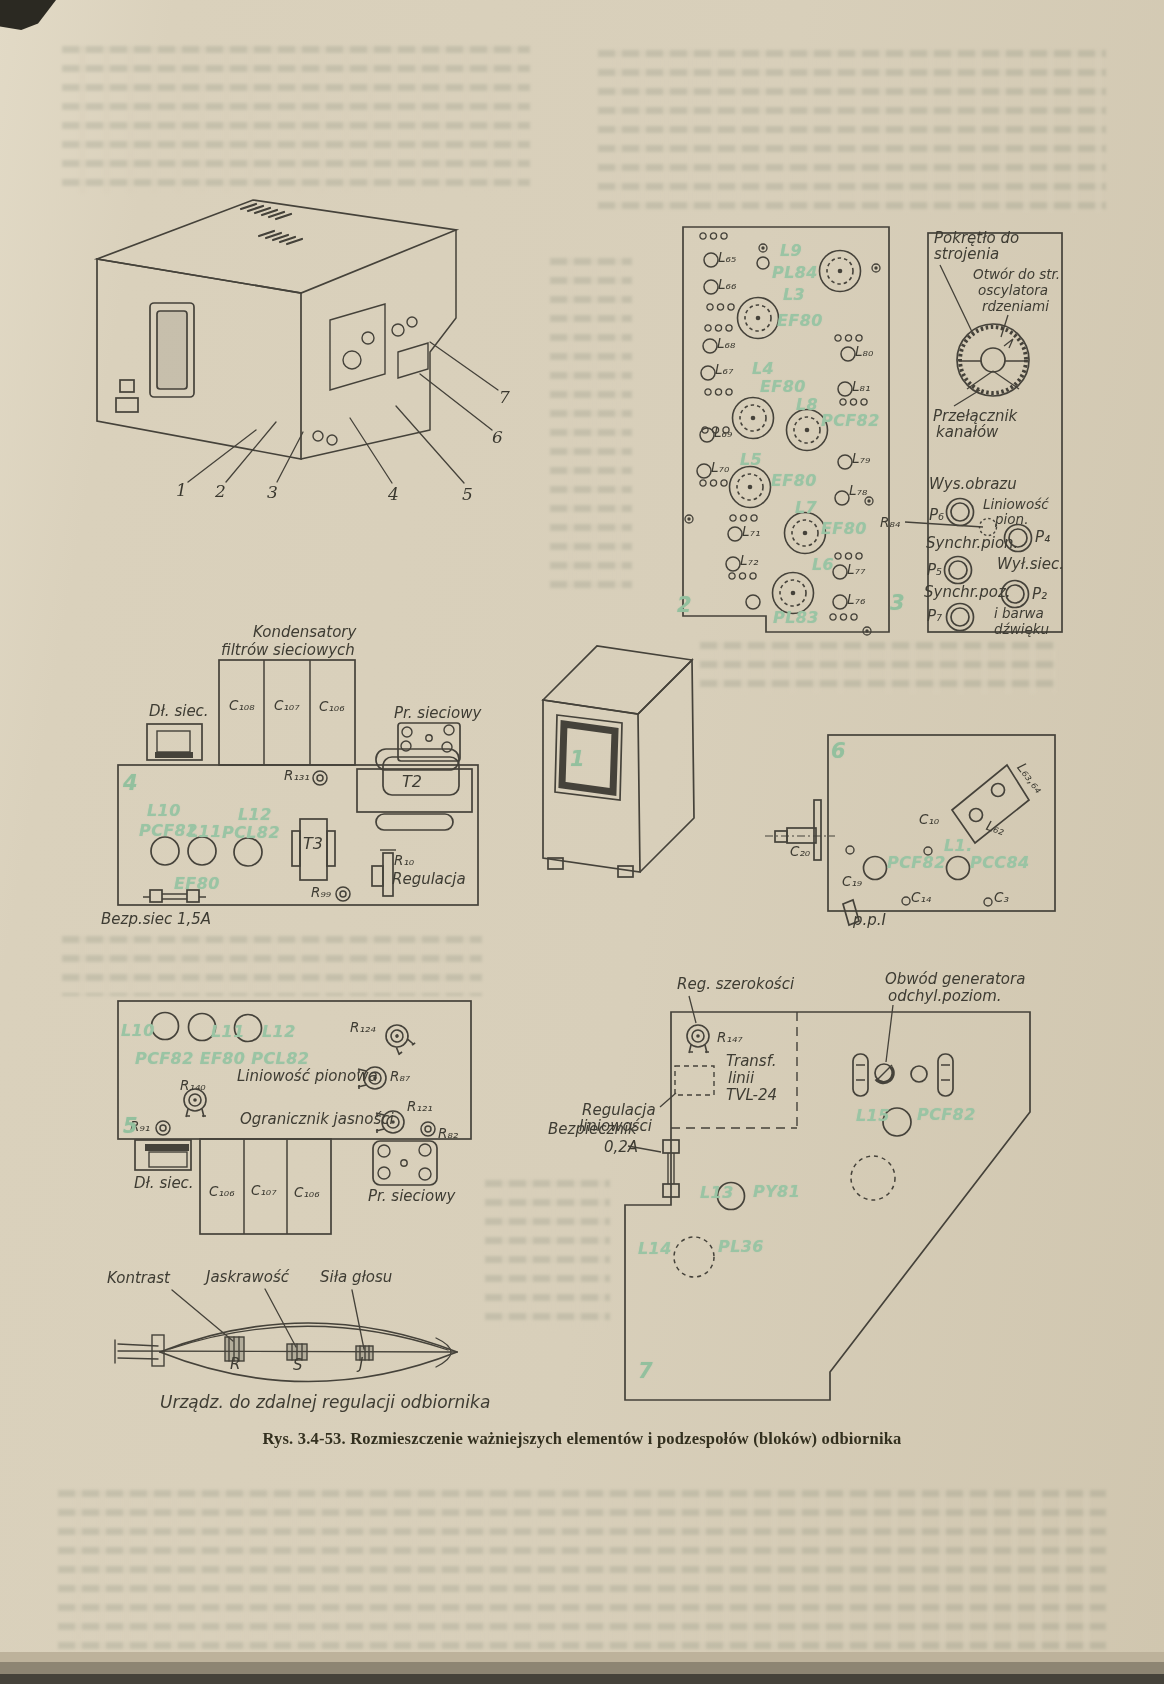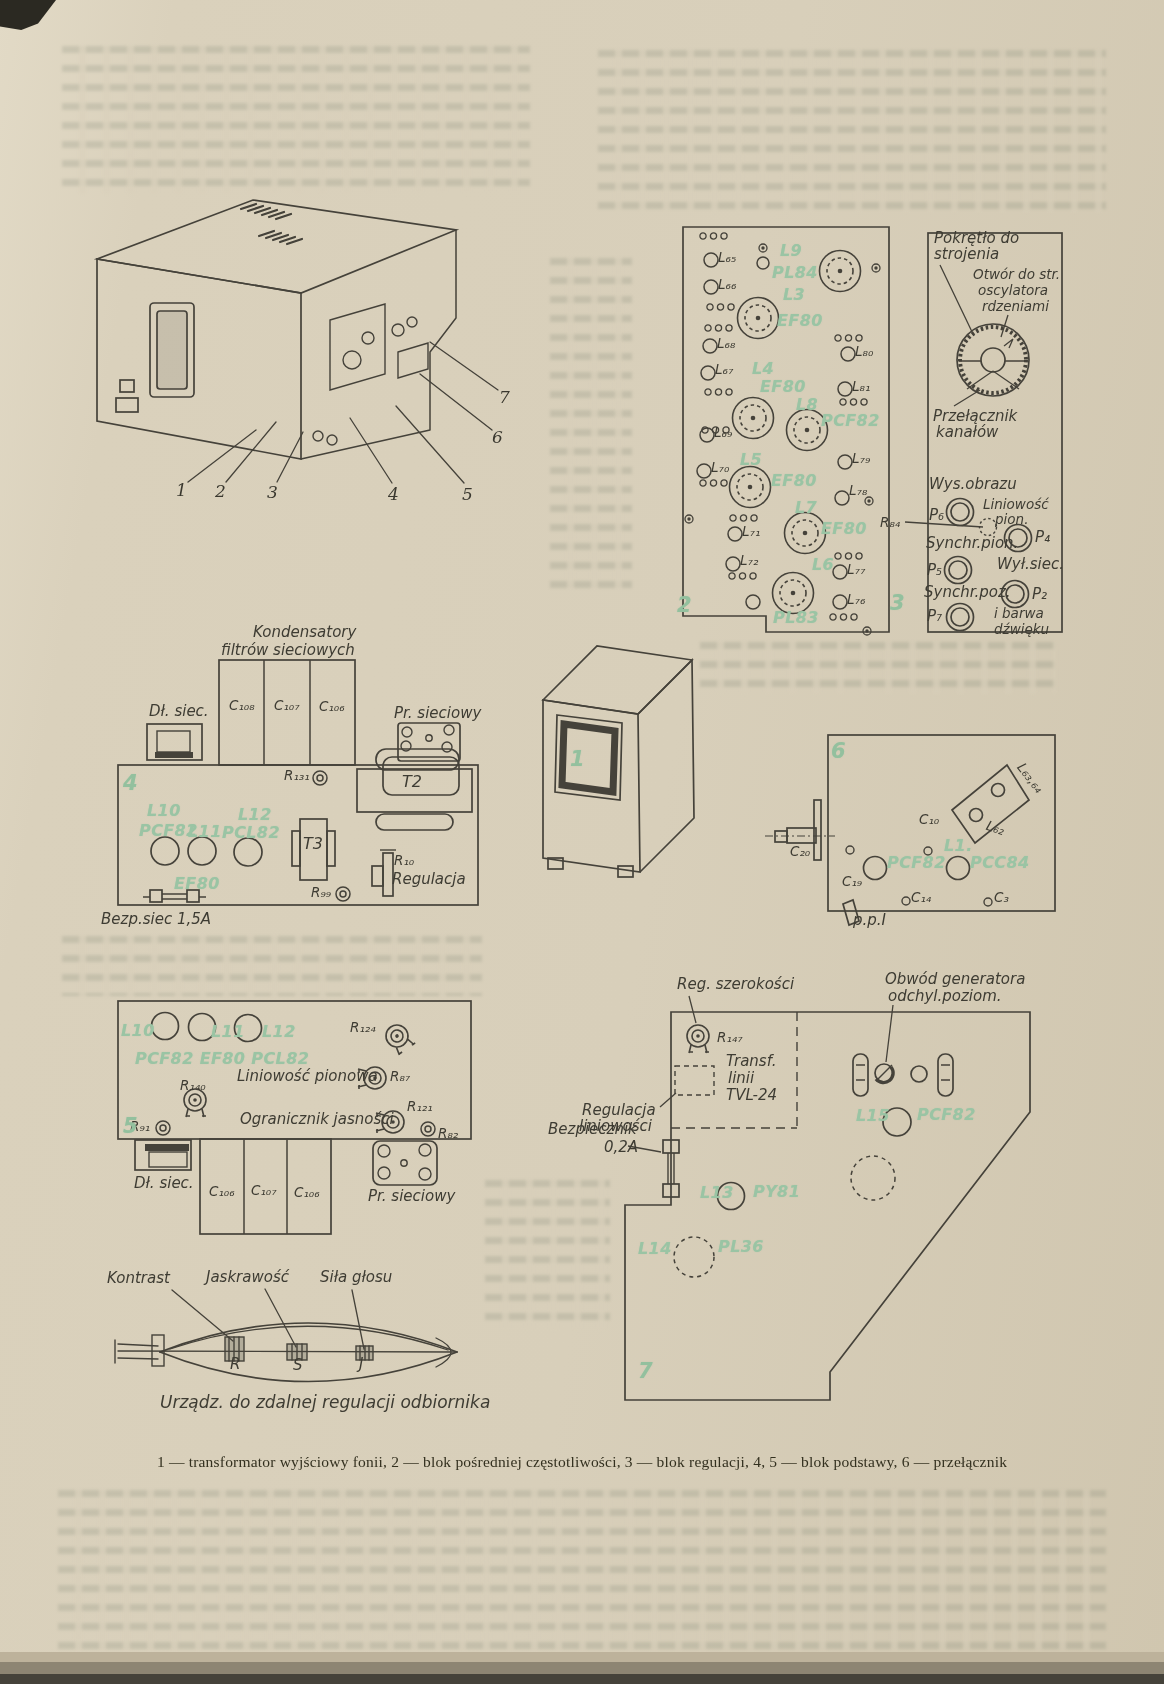--- a/index.html
+++ b/index.html
@@ -449,19 +449,19 @@
       <div class="lbl g" style="left: 917px; top: 1107px;">PCF82</div>
       <div class="lbl g" style="left: 700px; top: 1185px;">L13</div>
       <div class="lbl g" style="left: 753px; top: 1184px;">PY81</div>
       <div class="lbl" style="left: 548px; top: 1122px;">Bezpiecznik</div>
       <div class="lbl" style="left: 604px; top: 1140px;">0,2A</div>
       <div class="lbl g" style="left: 638px; top: 1241px;">L14</div>
       <div class="lbl g" style="left: 718px; top: 1239px;">PL36</div>
       <div class="lbl gnum" style="left: 638px; top: 1360px;">7</div>
     </div>
 
-  <div class="cap" style="top:1453px">1 — transformator wyjściowy fonii, 2 — blok pośredniej częstotliwości, 3 — blok regulacji, 4, 5 — blok podstawy, 6 — przełącznik</div>
+  <div class="cap t" style="top:1429px">Rys. 3.4-53. Rozmieszczenie ważniejszych elementów i podzespołów (bloków) odbiornika</div>
 
   <div class="corner"></div>
   <div class="edge1"></div>
   <div class="edge2"></div>
   <div class="edge3"></div>
 </div>
 
 </body></html>

